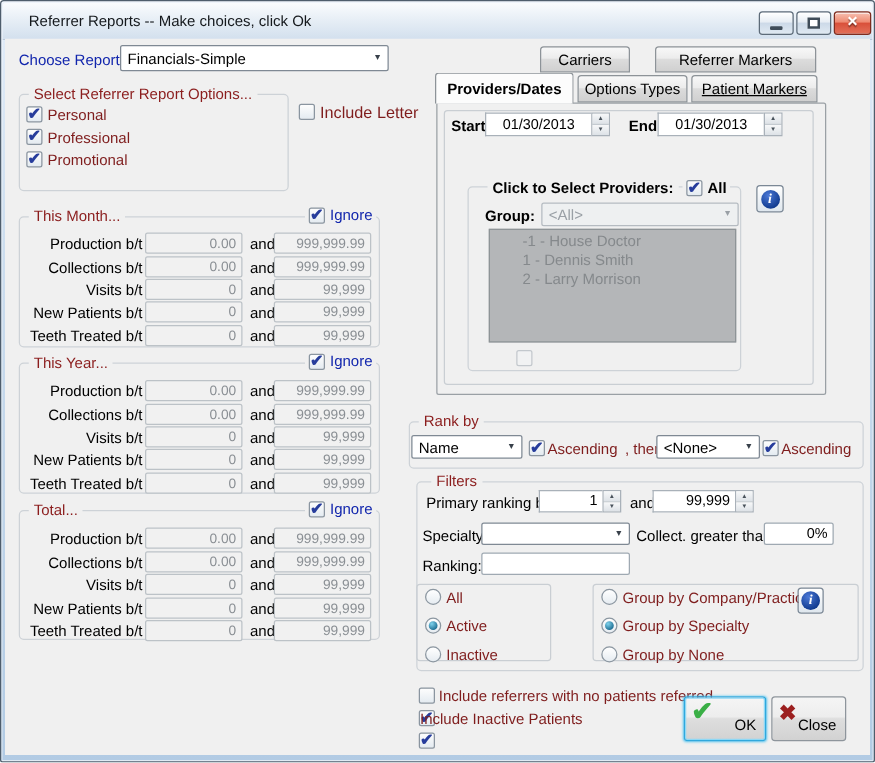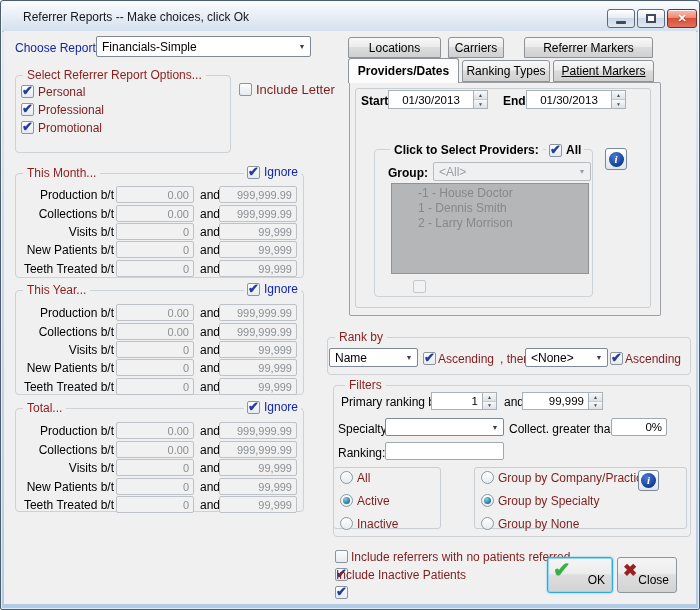--- a/index.html
+++ b/index.html
@@ -198,34 +198,31 @@
     <input class="numin" style="left: 215px; top: 428px; width: 78px;" value="99,999">
     <div class="flabel" style="left:17px;top:449px;">New Patients b/t</div>
     <input class="numin" style="left: 112px; top: 447px; width: 78px;" value="0">
     <div class="and" style="left:196px;top:449px;">and</div>
     <input class="numin" style="left: 215px; top: 447px; width: 78px;" value="99,999">
     <div class="flabel" style="left:17px;top:467px;">Teeth Treated b/t</div>
     <input class="numin" style="left: 112px; top: 465px; width: 78px;" value="0">
     <div class="and" style="left:196px;top:467px;">and</div>
     <input class="numin" style="left: 215px; top: 465px; width: 78px;" value="99,999">
 
-    <div class="tab" style="left:344px;top:6px;width:93px;height:21px;">
-        <span>Locations</span>
-      </div>
-    <div class="tab" style="left:444px;top:6px;width:56px;height:21px;">
+    <div class="tab" style="left:428px;top:6px;width:72px;height:21px;">
         <span>Carriers</span>
       </div>
     <div class="tab" style="left:520px;top:6px;width:129px;height:21px;">
         <span>Referrer Markers</span>
       </div>
     <div class="tab sel" style="left:344px;top:27px;width:111px;height:25px;">
         <span>Providers/Dates</span>
       </div>
     <div class="tab" style="left:458px;top:29px;width:88px;height:22px;">
-        <span>Ranking Types</span>
+        <span>Options Types</span>
       </div>
     <div class="tab" style="left:549px;top:29px;width:101px;height:22px;text-decoration:underline;">
         <span>Patient Markers</span>
       </div>
     <div class="tabpage" style="left:345px;top:51px;width:312px;height:234px;"></div>
     <div class="panelbox" style="left:351px;top:57px;width:296px;height:220px;"></div>
 
     <div class="lbl b" style="left:357px;top:63px;">Start:</div>
     <div class="fieldrow" style="left:384px;top:59px;width:100px;height:19px;">
       <input value="01/30/2013" style="">

